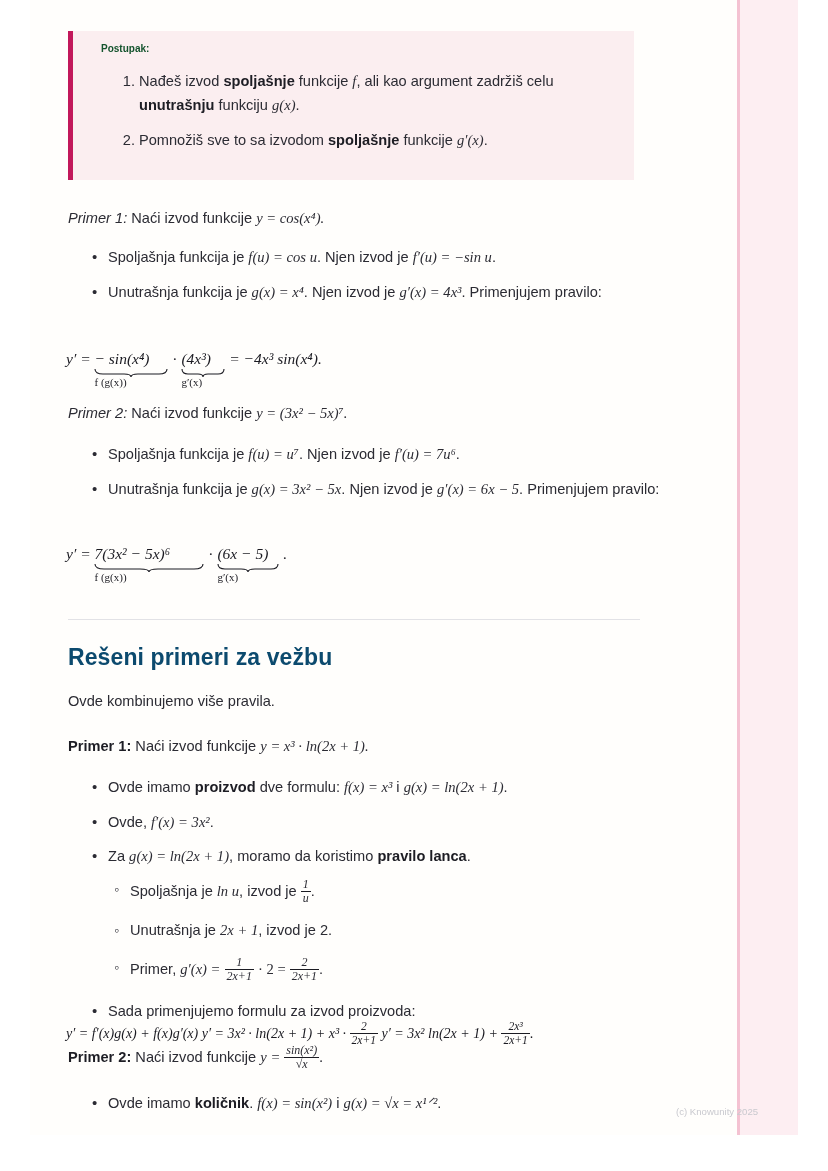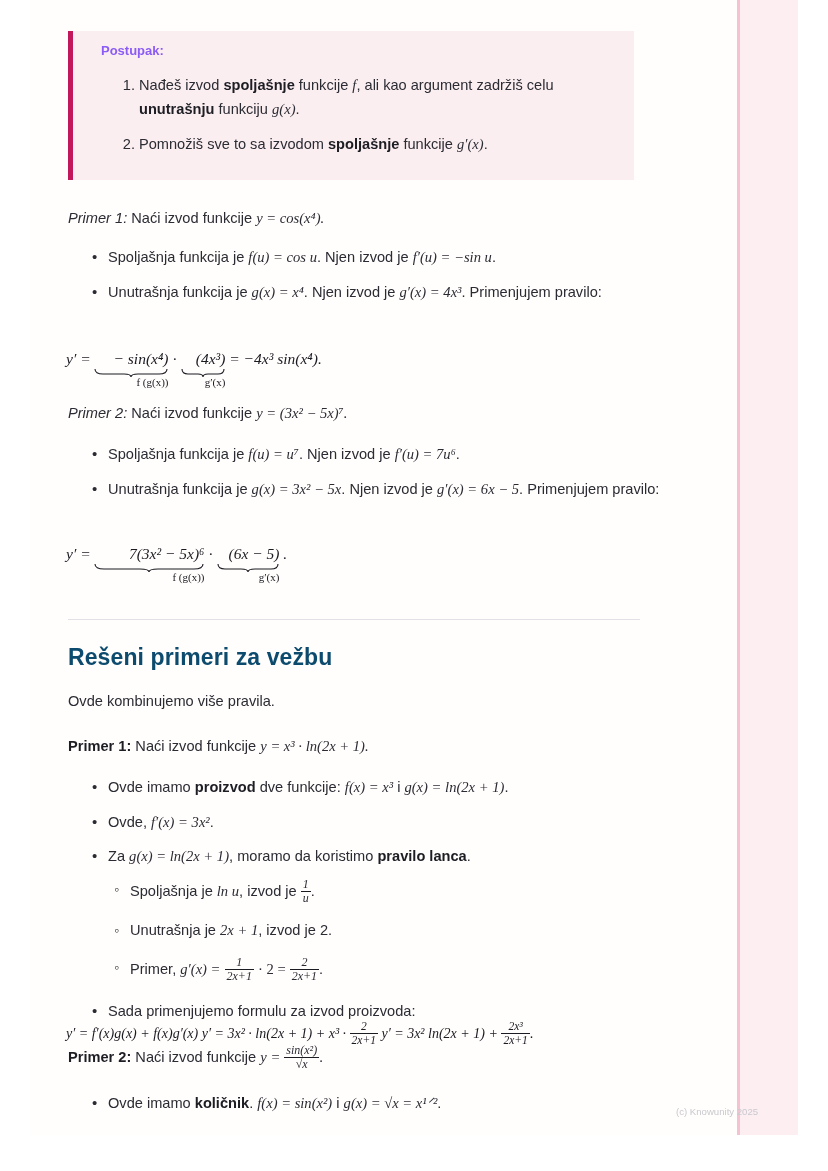--- a/index.html
+++ b/index.html
@@ -50,21 +50,21 @@
     position:absolute; left:68px; top:31px; width:566px; height:149px;
     background:#fbeef0;
     box-sizing:border-box;
   }
   .callout-bar{
     position:absolute; left:0; top:0; width:5px; height:149px;
     background:#c2185b;
   }
   .callout-inner{ padding:12px 18px 0 33px; }
   .callout-title{
-    font-size:13px; font-weight:bold; color:#8b5cf6; margin:0 0 6px 0;
+    font-size:10px; font-weight:bold; color:#14532d; margin:0 0 6px 0;
   }
   ol.steps{ margin:16px; padding-left:22px; }
   ol.steps li{ margin-bottom:12px; }
   ol.steps li::marker{ color:#2b2b33; }
 
   
   .line{ position:absolute; }
   ul.bul{ margin:0; padding-left:20px; list-style:none; }
   ul.bul > li{ position:relative; margin-bottom:11px; }
   ul.bul > li::before{
@@ -77,21 +77,21 @@
   }
 
   
   .math{
     font-family:"Liberation Serif", serif;
     font-size:15.5px;
     color:#1b1b22;
     white-space:nowrap;
   }
   .math-small{ font-size:14px; }
-  .brace-group{ display:inline-block; position:relative; text-align:right; vertical-align:top; }
+  .brace-group{ display:inline-block; position:relative; text-align:left; vertical-align:top; }
   .brace-top{ display:block; white-space:nowrap; }
   .brace-svg{ display:block; margin:0 auto; }
   .brace-lbl{
     display:block; font-family:"Liberation Serif", serif; 
     font-size:11px; color:#1b1b22; margin-top:-1px; white-space:nowrap;
   }
 
   
   .frac{ display:inline-block; vertical-align:-0.52em; text-align:center; font-size:0.82em; }
   .frac .num{ display:block; border-bottom:1px solid #1b1b22; padding:0 2px; line-height:1.12; }
@@ -206,21 +206,21 @@
 <div class="divider" style="top:619px;"></div>
 <div class="h2" style="top:644px;">Rešeni primeri za vežbu</div>
 <div class="line txt" style="left:68px; top:690px; width:572px;">Ovde kombinujemo više pravila.</div>
 
 <div class="line txt" style="left:68px; top:735px; width:572px;">
   <b>Primer 1:</b><span> Naći izvod funkcije </span><span class="mi">y = x³ · ln(2x + 1).</span>
 </div>
 
 <ul class="bul txt line" style="left:88px; top:776px; width:552px;">
   <li>
-    <span>Ovde imamo </span><b>proizvod</b><span> dve funkcije: </span><span class="mi">f(x) = x³</span><span> i </span><span class="mi">g(x) = ln(2x + 1)</span><span>.</span>
+    <span>Ovde imamo </span><b>proizvod</b><span> dve formulu: </span><span class="mi">f(x) = x³</span><span> i </span><span class="mi">g(x) = ln(2x + 1)</span><span>.</span>
   </li>
   <li>
     <span>Ovde, </span><span class="mi">f′(x) = 3x²</span><span>.</span>
   </li>
   <li>
     <span>Za </span><span class="mi">g(x) = ln(2x + 1)</span><span>, moramo da koristimo </span><b>pravilo lanca</b><span>.</span>
     <ul class="sub">
       <li>
         <span>Spoljašnja je </span><span class="mi">ln u</span><span>, izvod je </span><span class="frac mi"><span class="num">1</span><span class="den">u</span></span><span>.</span>
       </li>

